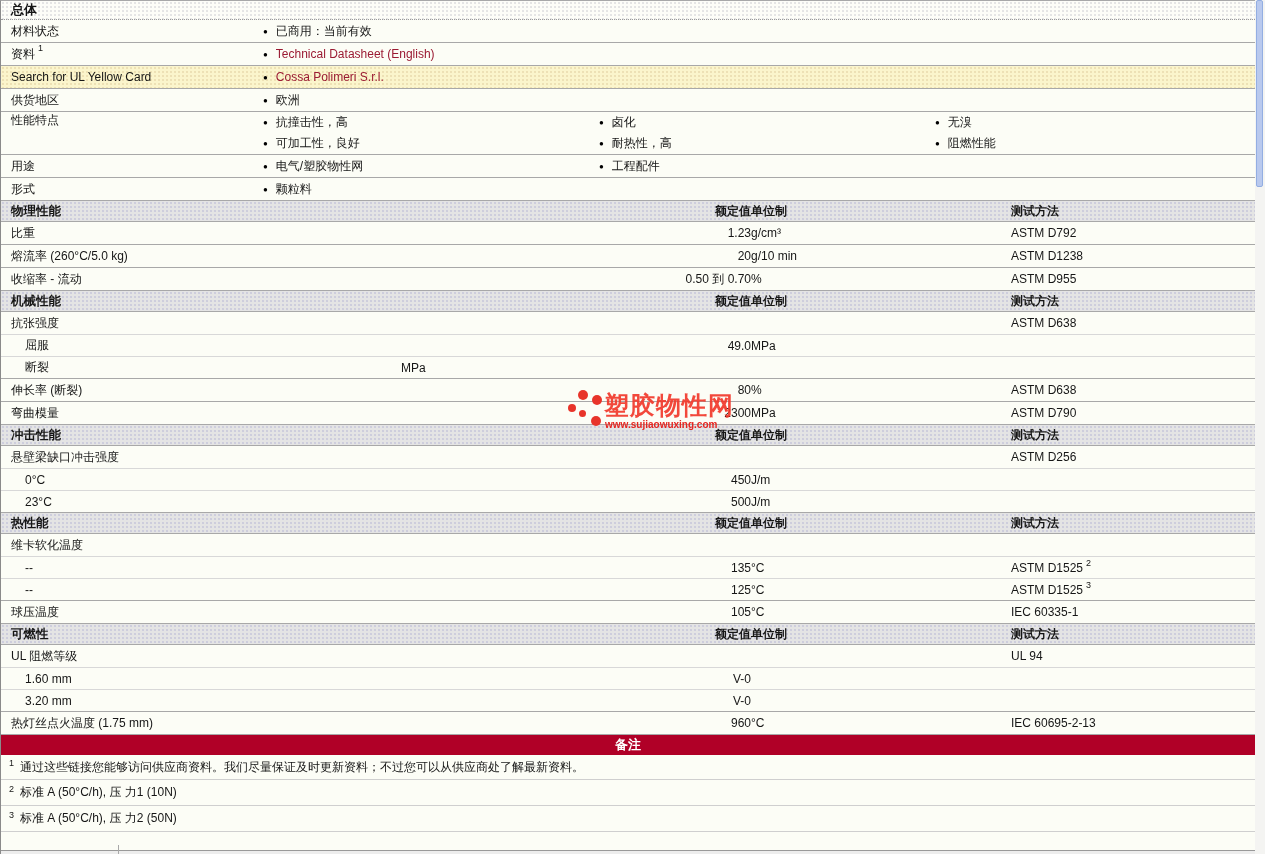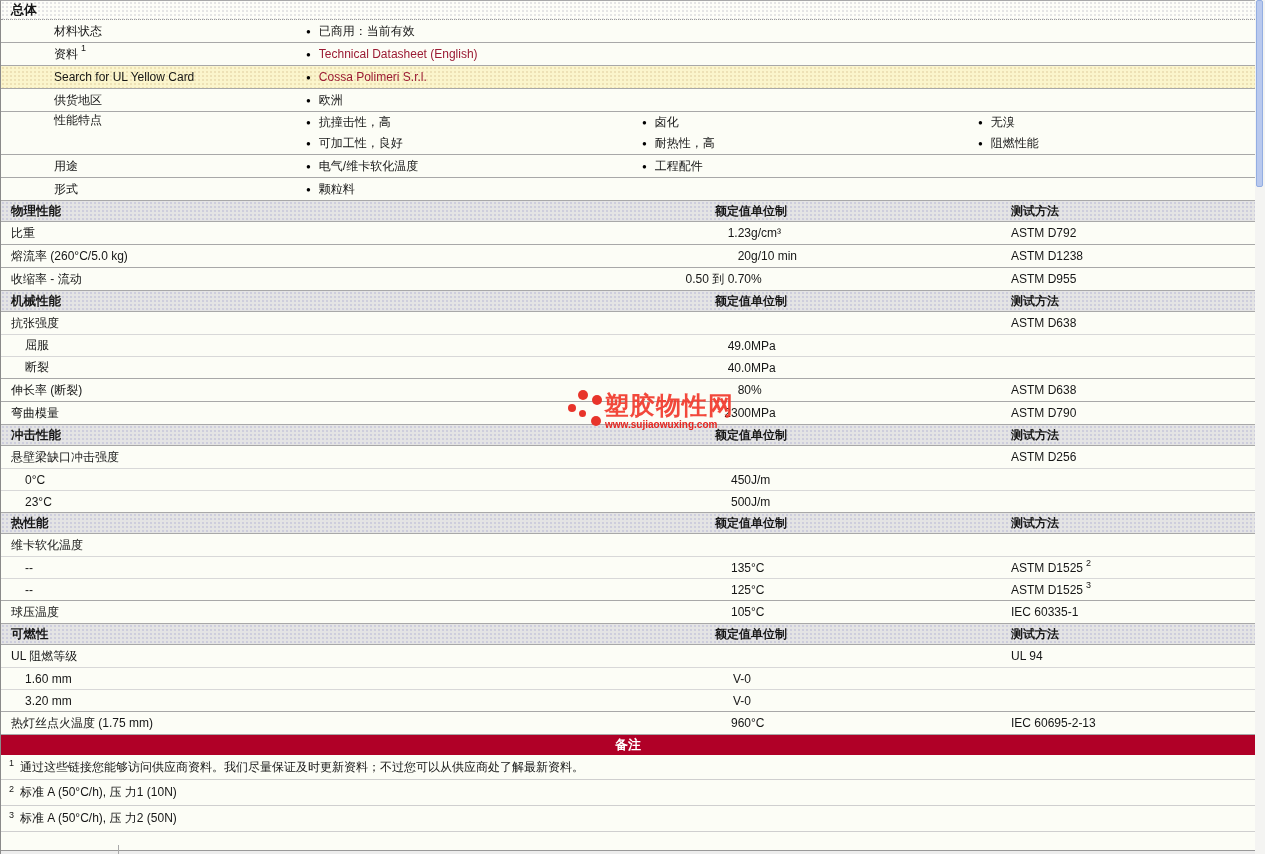--- a/index.html
+++ b/index.html
@@ -4,21 +4,21 @@
 <style>
   html,body{margin:0;padding:0;background:#fff;}
   .page{position:relative;width:1265px;height:854px;background:#fff;overflow:hidden;
         font-family:"Liberation Sans","DejaVu Sans",sans-serif;font-size:12px;color:#161616;}
   .table{position:absolute;left:0;top:0;width:1254px;border-top:1px solid #a8a8a8;
          border-left:1px solid #8a8a8a;border-right:1px solid #aaa;background:#fcfdf6;}
   
   .thead-general{height:18px;line-height:18px;font-weight:bold;font-size:13px;padding-left:10px;
      border-bottom:1px dotted #9a9a9a;background:#fdfdf8;
      background-image:radial-gradient(circle,#e3e3e3 .7px,transparent .8px);background-size:4px 4px;}
-  .grow{display:flex;align-items:center;height:22px;border-top:1px solid #a8a8a8;background:#fcfdf6;padding-left:43px;}
+  .grow{display:flex;align-items:center;height:22px;border-top:1px solid #a8a8a8;background:#fcfdf6;}
   .grow.no-bt{border-top:none;}
   .grow.tall{height:42px;align-items:flex-start;}
   .grow.hl{background:#fbf5cc;background-image:radial-gradient(circle,#ece0b4 .7px,transparent .8px);background-size:4px 4px;}
   .gcell-label{width:256px;padding-left:10px;box-sizing:border-box;flex:0 0 auto;}
   .gcol{width:336px;flex:0 0 auto;box-sizing:border-box;padding-left:6px;}
   .bline{display:flex;align-items:center;height:21px;}
   .bullet{font-size:8px;margin-right:8px;color:#000;}
   .redlink{color:#9b1b33;}
   sup.sup{font-size:9px;vertical-align:top;position:relative;top:-3px;margin-left:3px;}
   
@@ -136,21 +136,21 @@
               <span class="bullet">●</span>
               <span>阻燃性能</span>
             </div>
           </div>
         </div>
         <div class="grow">
           <div class="gcell-label"><span>用途</span></div>
           <div class="gcol">
             <div class="bline">
               <span class="bullet">●</span>
-              <span>电气/维卡软化温度</span>
+              <span>电气/塑胶物性网</span>
             </div>
           </div>
           <div class="gcol">
             <div class="bline">
               <span class="bullet">●</span>
               <span>工程配件</span>
             </div>
           </div>
           <div class="gcol"></div>
         </div>
@@ -204,21 +204,20 @@
           <div class="cell-method">ASTM D638</div>
         </div>
         <div class="prow sub">
           <div class="cell-name">屈服</div>
           <div class="cell-value">49.0</div>
           <div class="cell-unit">MPa</div>
           <div class="cell-method"></div>
         </div>
         <div class="prow sub">
           <div class="cell-name">断裂</div>
-          <div class="cell-value">40.0</div>
           <div class="cell-unit">MPa</div>
           <div class="cell-method"></div>
         </div>
         <div class="prow">
           <div class="cell-name">伸长率 (断裂)</div>
           <div class="cell-value">80</div>
           <div class="cell-unit">%</div>
           <div class="cell-method">ASTM D638</div>
         </div>
         <div class="prow">

